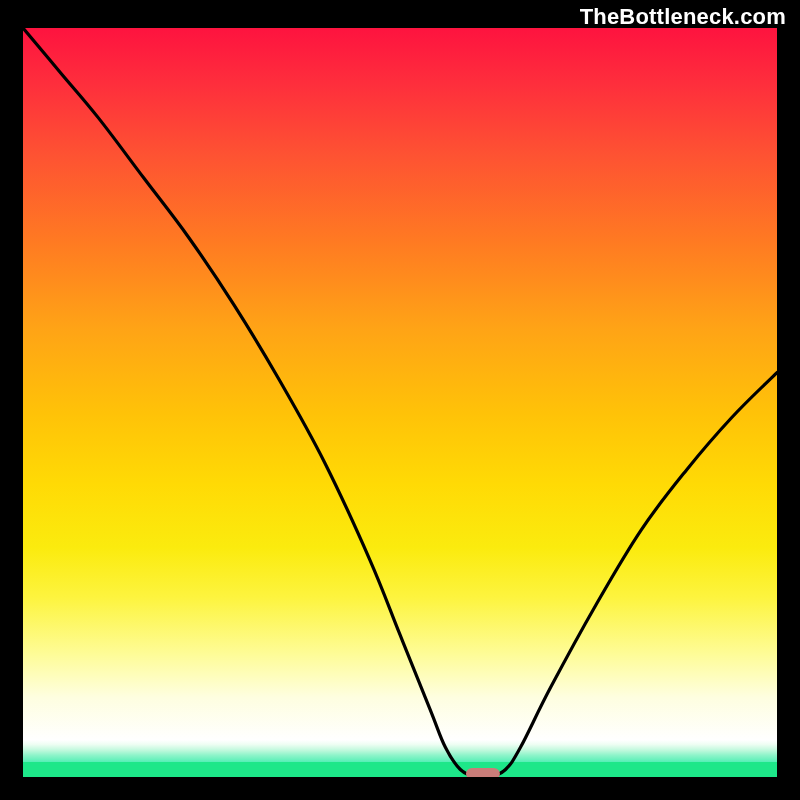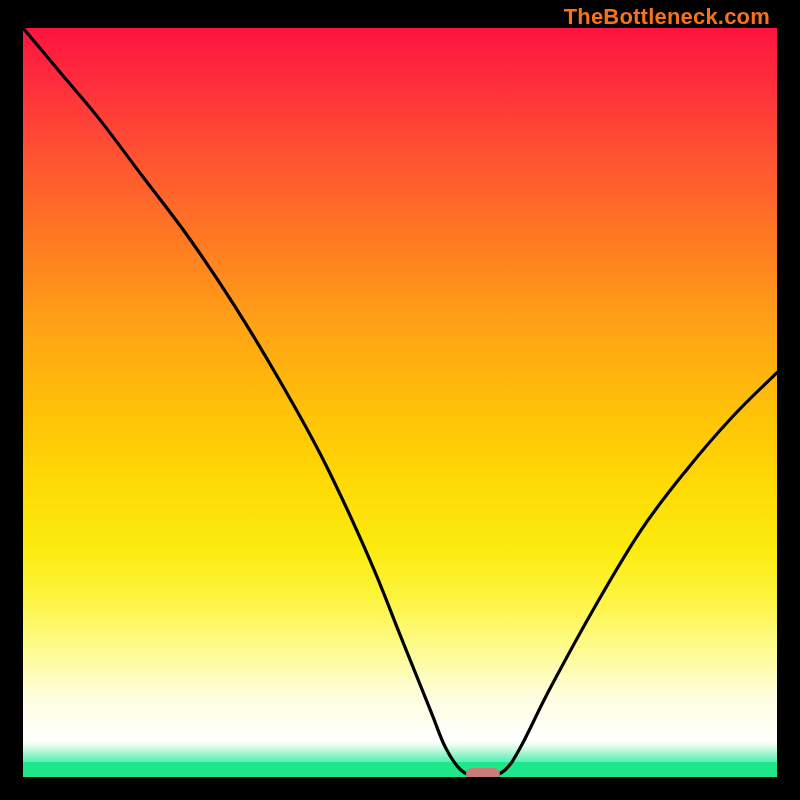--- a/index.html
+++ b/index.html
@@ -13,24 +13,24 @@
   }
   .frame {
     position: relative;
     width: 800px;
     height: 800px;
     background: #000;
   }
   .watermark {
     position: absolute;
     top: 4px;
-    right: 30px;
+    right: 14px;
     font-size: 22px;
     font-weight: bold;
-    color: #f97316;
+    color: #ffffff;
     letter-spacing: 0.2px;
     z-index: 30;
     text-align: right;
   }
   .plot-area {
     position: absolute;
     left: 23px;
     top: 28px;
     width: 754px;
     height: 749px;

